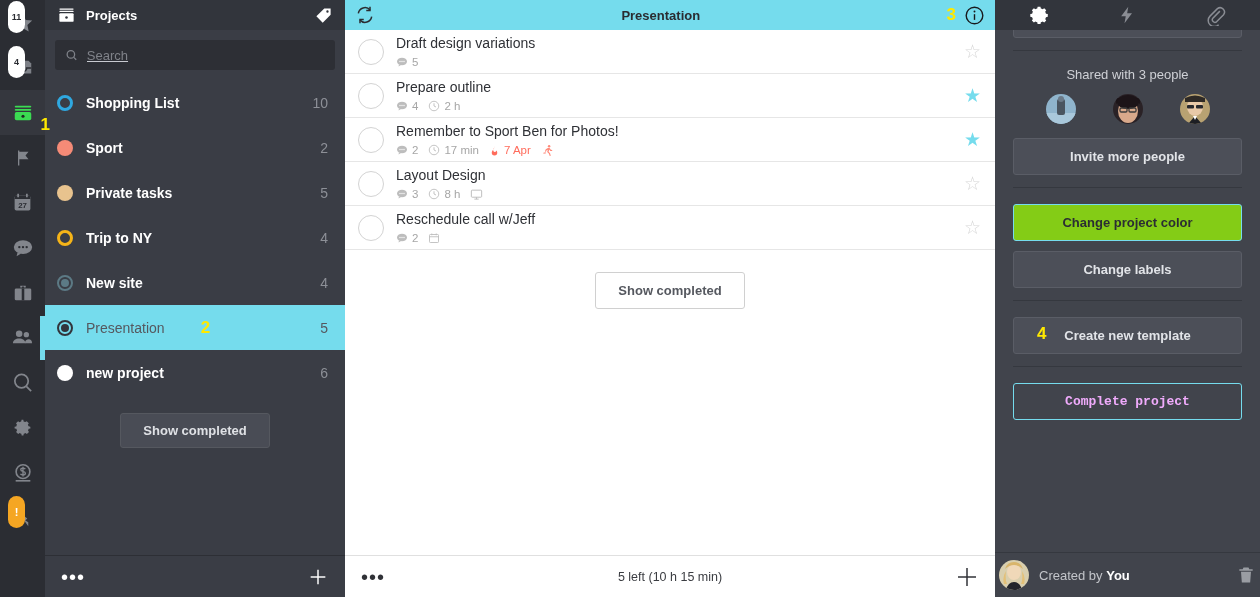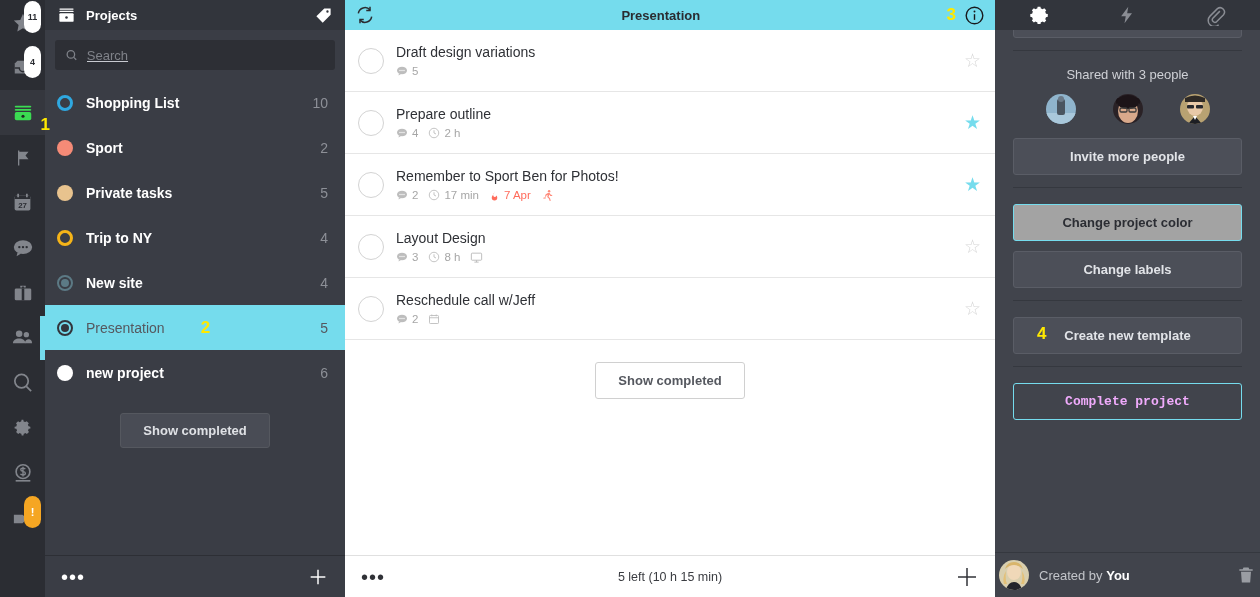--- a/index.html
+++ b/index.html
@@ -16,21 +16,21 @@
     display: flex; flex-direction: column; align-items: center;
     position: relative; padding-top: 0;
   }
   .rail-item {
     width: 45px; height: 45px; position: relative;
     display: flex; align-items: center; justify-content: center;
   }
   .rail-item.active { background: #35373e; }
   .rail-icon { color: #82858c; display: block; }
   .rail-badge {
-    position: absolute; top: 1px; right: 4px;
+    position: absolute; top: 1px; right: 20px;
     background: #fff; color: #2b2d33;
     font-size: 9px; font-weight: bold; line-height: 1;
     border-radius: 9px; min-width: 17px; height: 32px;
     display: flex; align-items: center; justify-content: center;
     padding: 0 3px;
   }
   .rail-badge.warn { background: #f5a623; color: #fff; font-size: 11px; }
   .rail-strip {
     position: absolute; right: 0; width: 5px; height: 44px;
     background: #75dced;
@@ -117,21 +117,21 @@
     height: 30px; flex: 0 0 30px; background: #75dced;
     display: flex; align-items: center; padding: 0 10px;
     position: relative;
   }
   .main-title {
     flex: 1; text-align: center; color: #2a2c31;
     font-size: 13px; font-weight: bold;
   }
   .tasks { flex: 1; overflow: hidden; }
   .task {
-    height: 62px; border-bottom: 1px solid #e6e6e6;
+    height: 44px; border-bottom: 1px solid #e6e6e6;
     display: flex; align-items: center; padding: 0 14px 0 0;
   }
   .task-check {
     width: 26px; height: 26px; border: 1px solid #d3d3d3;
     border-radius: 50%; flex: 0 0 26px; margin: 0 12px 0 13px;
     cursor: pointer;
   }
   .task-body { flex: 1; }
   .task-title { color: #2f3136; font-size: 14px; margin-bottom: 5px; }
   .task-meta { display: flex; align-items: center; gap: 5px; }
@@ -180,21 +180,21 @@
     border-top-color: #32353c;
   }
   .right-scroll { flex: 1; overflow: hidden; padding: 0 18px; }
   .rbtn {
     display: block; width: 100%; border-radius: 3px;
     font-size: 13px; font-weight: bold; padding: 10px 0;
     text-align: center; cursor: pointer; margin-bottom: 10px;
     font-family: "Liberation Sans", sans-serif;
     background: #4c4f58; border: 1px solid #5a5d66; color: #e2e4e8;
   }
-  .rbtn.cyan { background: #a3a3a3; border-color: #75dced; color: #2b2d33; }
+  .rbtn.cyan { background: #84cc16; border-color: #75dced; color: #2b2d33; }
   .rbtn.outline-cyan { background: transparent; border-color: #75dced; color: #f0abfc; font-family: Liberation Mono, monospace; }
   .rbtn.clipped { margin-top: -18px; height: 26px; padding: 0; overflow: hidden; }
   .rsep { height: 1px; background: #35383f; margin: 12px 0 16px; }
   .shared-label {
     text-align: center; color: #cfd1d6; font-size: 13px; margin: 14px 0 12px;
   }
   .avatars { display: flex; justify-content: space-around; margin-bottom: 14px; padding: 0 14px; }
   .av { width: 30px; height: 30px; border-radius: 50%; overflow: hidden; }
   .tpl-row { position: relative; }
   .tpl-annot { position: absolute; left: 24px; top: 7px; }

